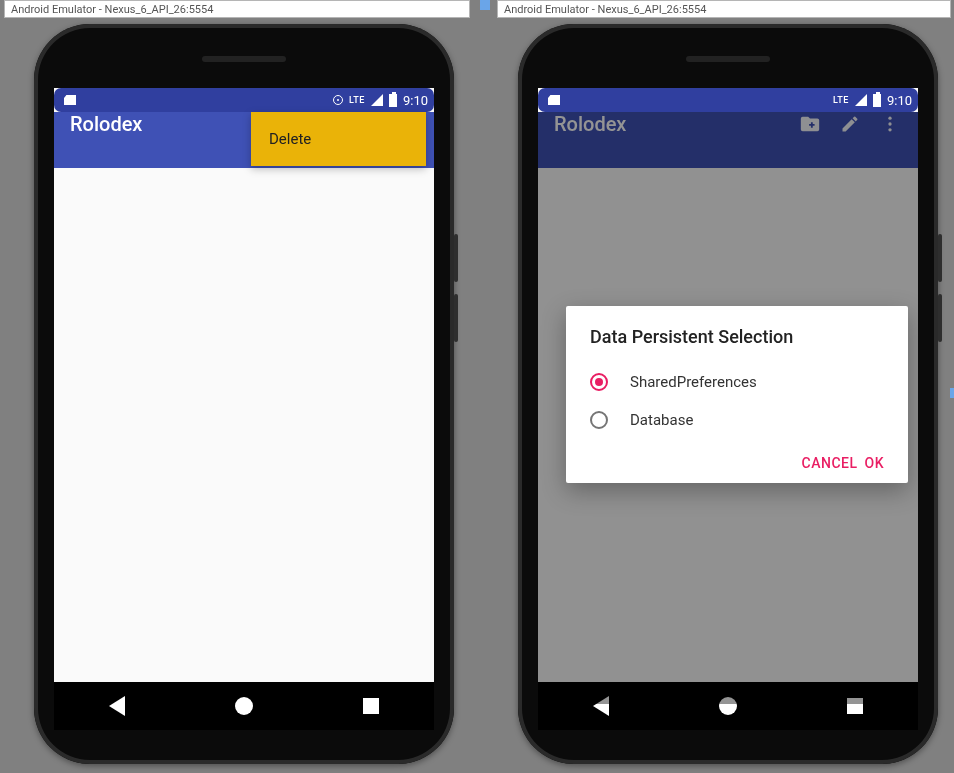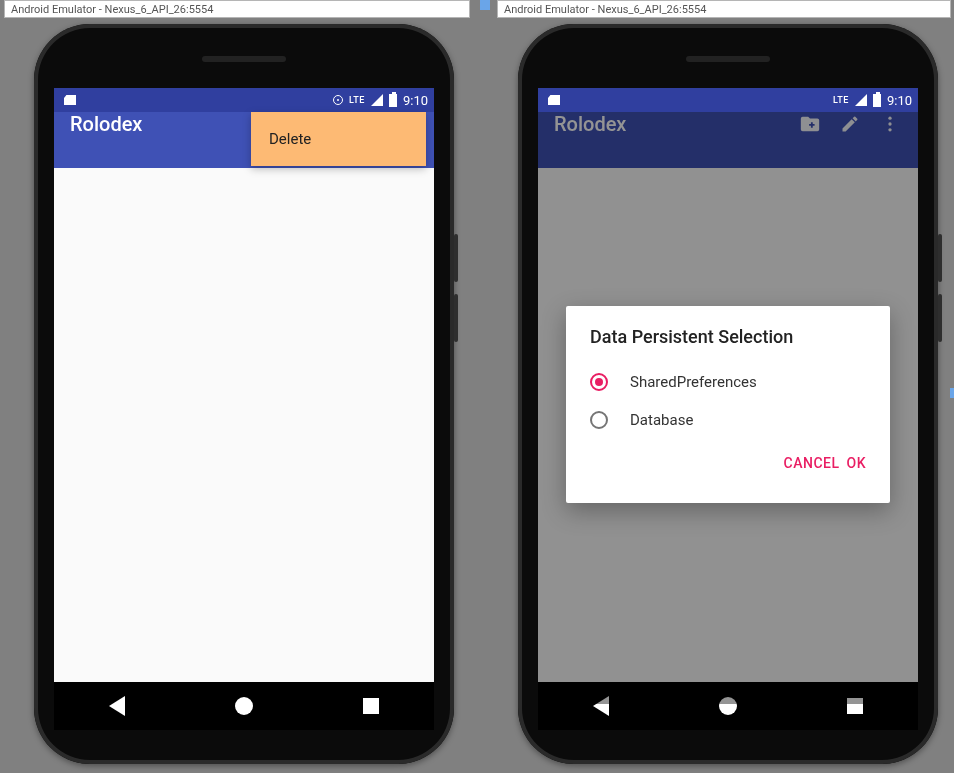--- a/index.html
+++ b/index.html
@@ -68,20 +68,21 @@
   .statusbar {
     height: 24px;
     background: #303F9F;
     color: #fff;
     display: flex;
     align-items: center;
     justify-content: flex-end;
     padding: 0 6px;
     gap: 6px;
     font-size: 12px;
+    border-radius: 7px;
   }
   .statusbar .spacer { flex: 1; }
   .sb-card {
     width: 12px; height: 10px;
     background: #fff;
     margin-left: 4px;
     clip-path: polygon(0 30%,20% 0,100% 0,100% 100%,0 100%);
   }
   .sb-signal {
     width: 0; height: 0;
@@ -140,21 +141,21 @@
     position: relative;
     height: 536px;
     background: #fafafa;
   }
 
   .popup-menu {
     position: absolute;
     top: 24px;
     right: 8px;
     width: 175px;
-    background: #fdba74;
+    background: #eab308;
     box-shadow: 0 3px 8px rgba(0,0,0,.25);
     z-index: 5;
     padding: 6px 0;
   }
   .popup-item {
     padding: 12px 18px;
     font-size: 15px;
     color: #222;
     cursor: pointer;
   }
@@ -162,26 +163,26 @@
   .scrim {
     position: absolute;
     inset: 24px 0 0 0;
     background: rgba(0,0,0,.42);
     z-index: 4;
   }
 
   .dialog {
     position: absolute;
     z-index: 6;
-    left: 28px; right: 28px;
+    left: 28px; right: 10px;
     top: 218px;
     background: #fff;
     border-radius: 2px;
     box-shadow: 0 8px 24px rgba(0,0,0,.3);
-    padding: 20px 24px 24px 24px;
+    padding: 20px 24px 4px 24px;
   }
   .dialog-title {
     font-size: 18px;
     font-weight: 500;
     color: #222;
     margin-bottom: 16px;
   }
   .radio-row {
     display: flex;
     align-items: center;

